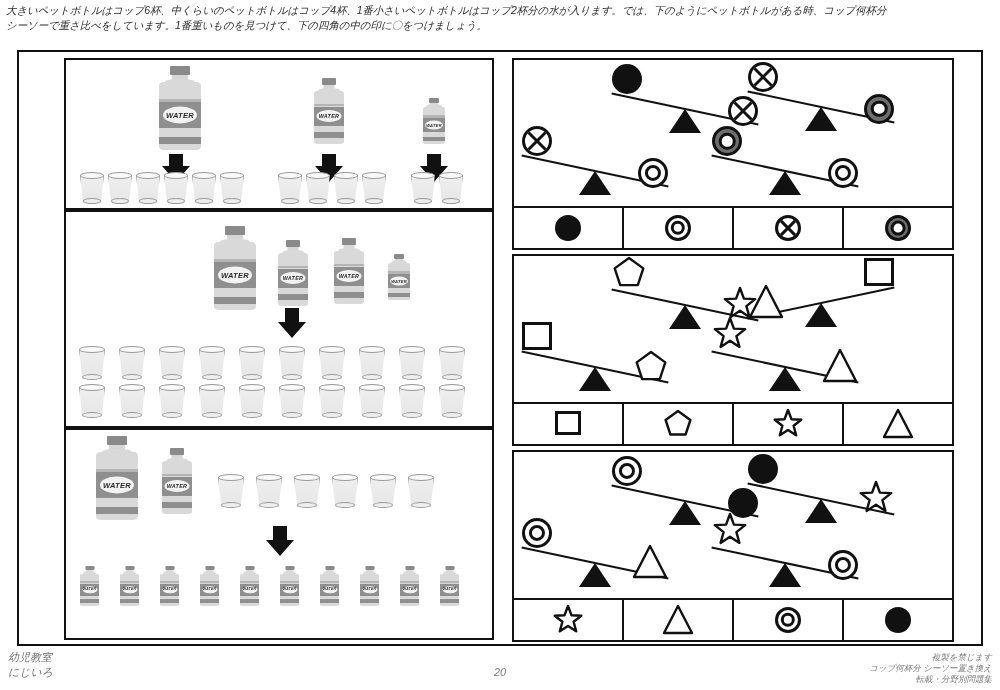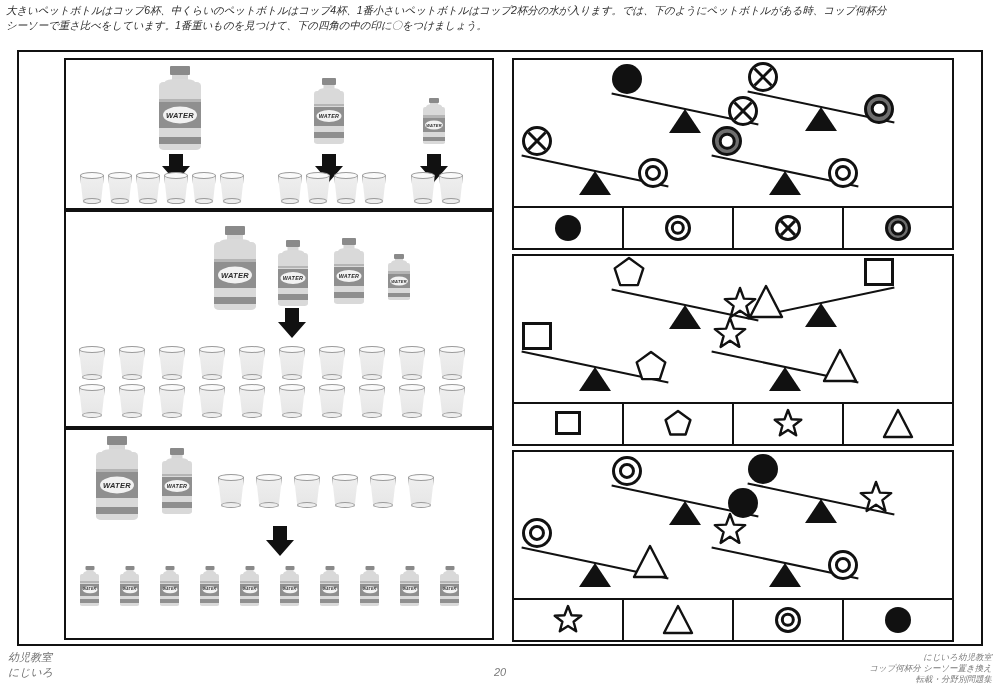--- a/index.html
+++ b/index.html
@@ -822,17 +822,17 @@
   </div>
 
   <div class="footer-left">
     <div>幼児教室</div>
     <div class="sub">にじいろ</div>
   </div>
 
   <div class="footer-page">20</div>
 
   <div class="footer-right">
-    <div>にじいろ幼児教室</div>
+    <div>複製を禁じます</div>
     <div>コップ何杯分 シーソー置き換え</div>
     <div>転載・分野別問題集</div>
   </div>
 </div>
 
 </body></html>

